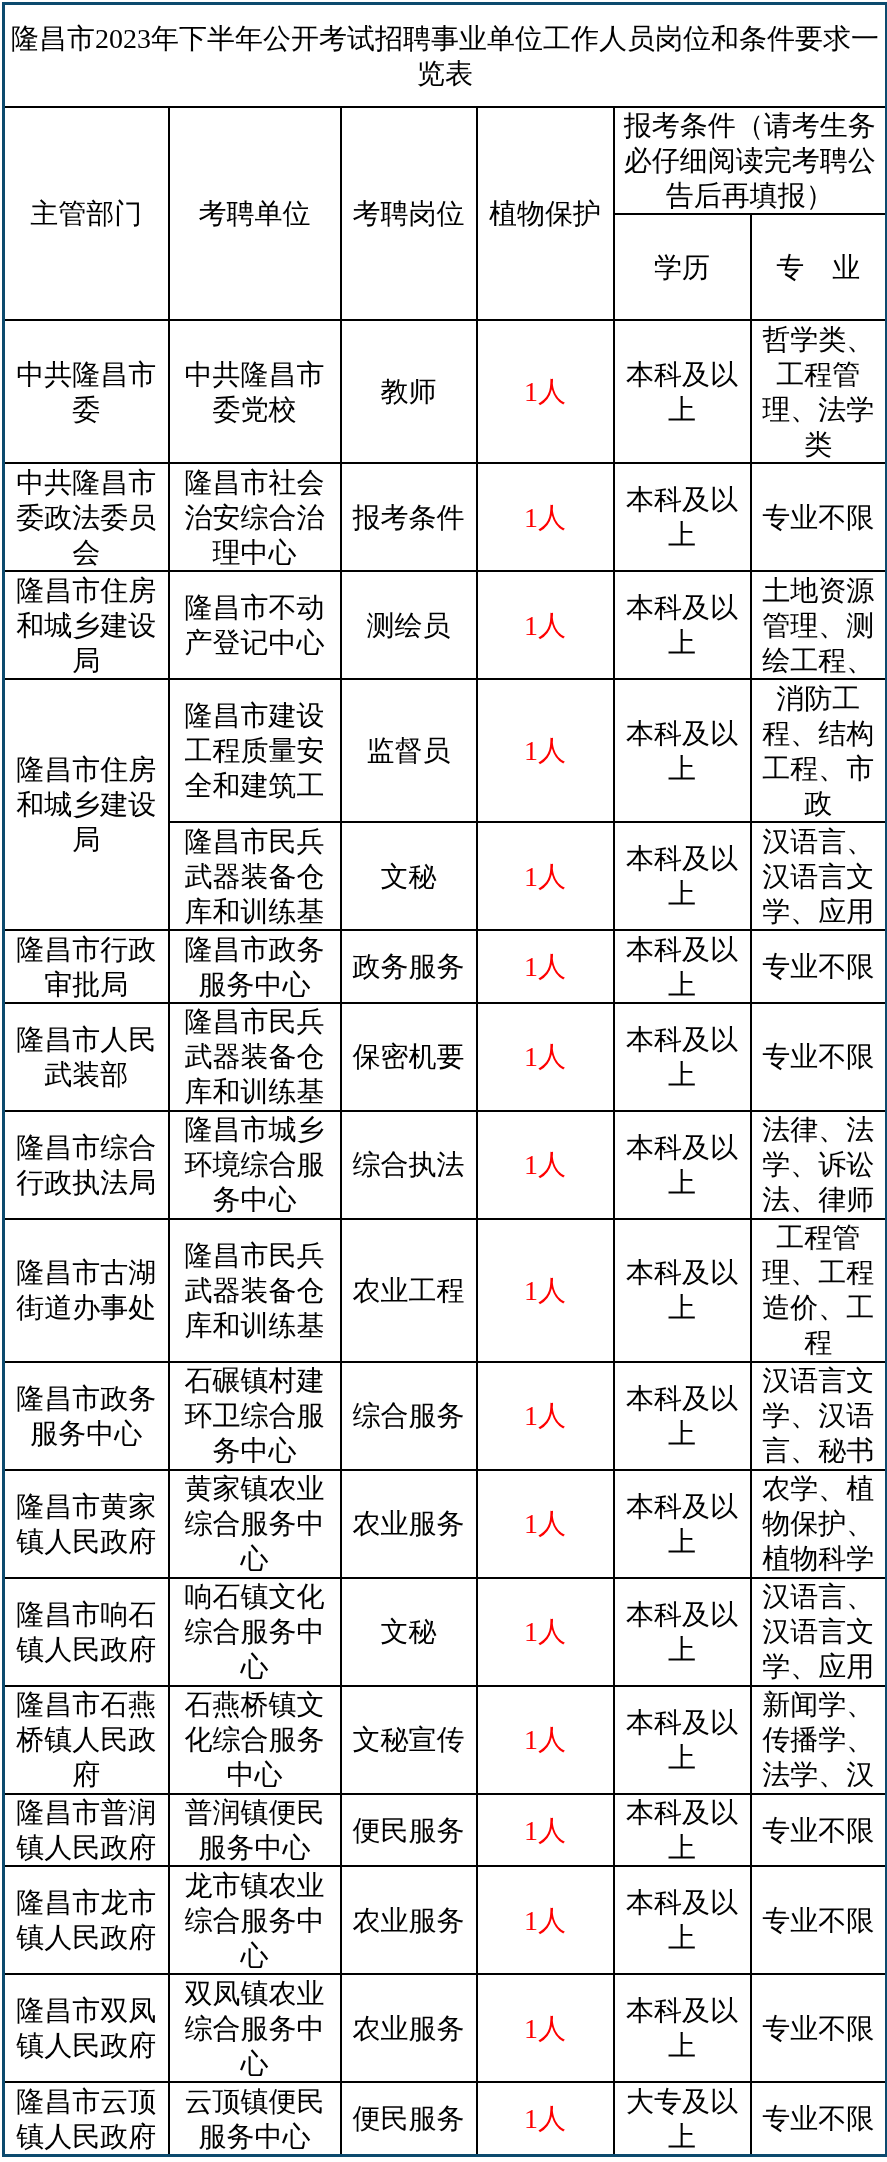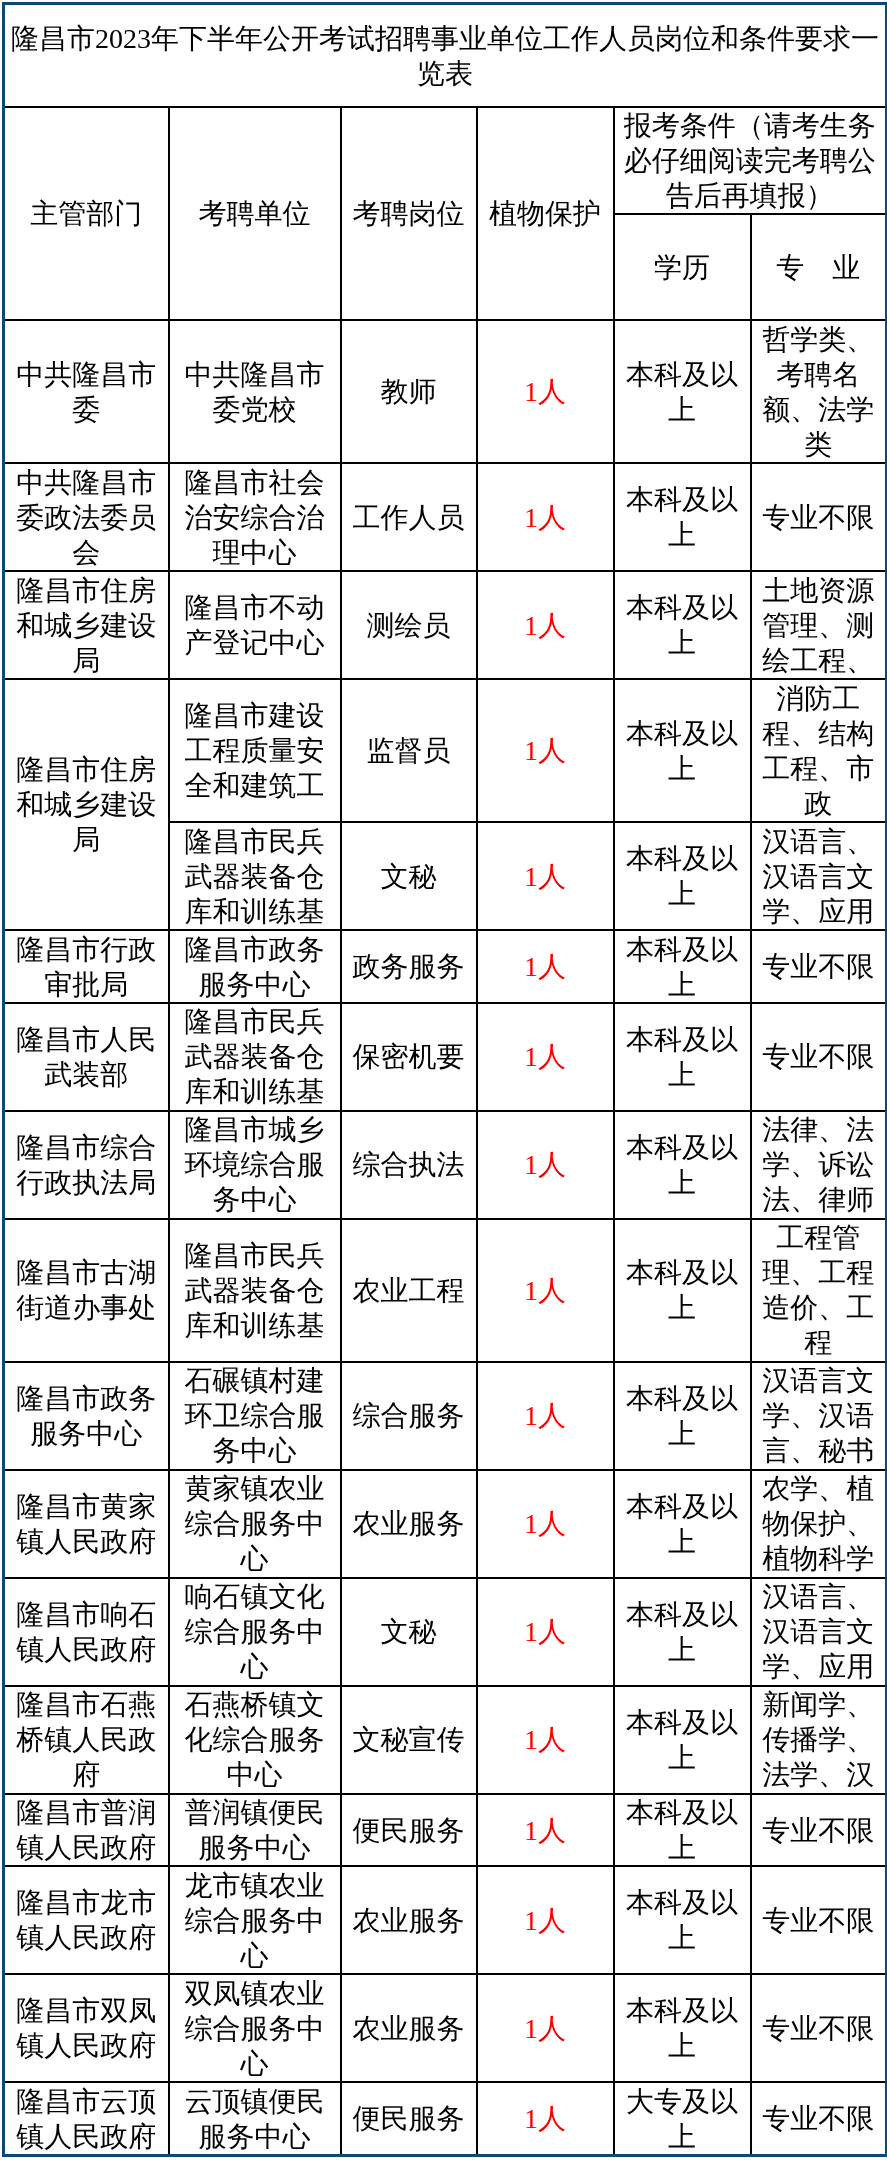--- a/index.html
+++ b/index.html
@@ -59,26 +59,26 @@
         <th class="head-cell">专　业</th>
       </tr>
     </thead>
     <tbody id="rows-body">
         <tr>
           <td class="dept-cell">中共隆昌市委</td>
           <td class="unit-cell">中共隆昌市委党校</td>
           <td class="post-cell">教师</td>
           <td class="quota-cell"><span class="quota-val" style="color: rgb(254, 0, 0);">1人</span></td>
           <td class="edu-cell">本科及以上</td>
-          <td class="major-cell">哲学类、考聘名额、法学类</td>
+          <td class="major-cell">哲学类、工程管理、法学类</td>
         </tr>
         <tr>
           <td class="dept-cell">中共隆昌市委政法委员会</td>
           <td class="unit-cell">隆昌市社会治安综合治理中心</td>
-          <td class="post-cell">工作人员</td>
+          <td class="post-cell">报考条件</td>
           <td class="quota-cell"><span class="quota-val" style="color: rgb(254, 0, 0);">1人</span></td>
           <td class="edu-cell">本科及以上</td>
           <td class="major-cell">专业不限</td>
         </tr>
         <tr>
           <td class="dept-cell">隆昌市住房和城乡建设局</td>
           <td class="unit-cell">隆昌市不动产登记中心</td>
           <td class="post-cell">测绘员</td>
           <td class="quota-cell"><span class="quota-val" style="color: rgb(254, 0, 0);">1人</span></td>
           <td class="edu-cell">本科及以上</td>

